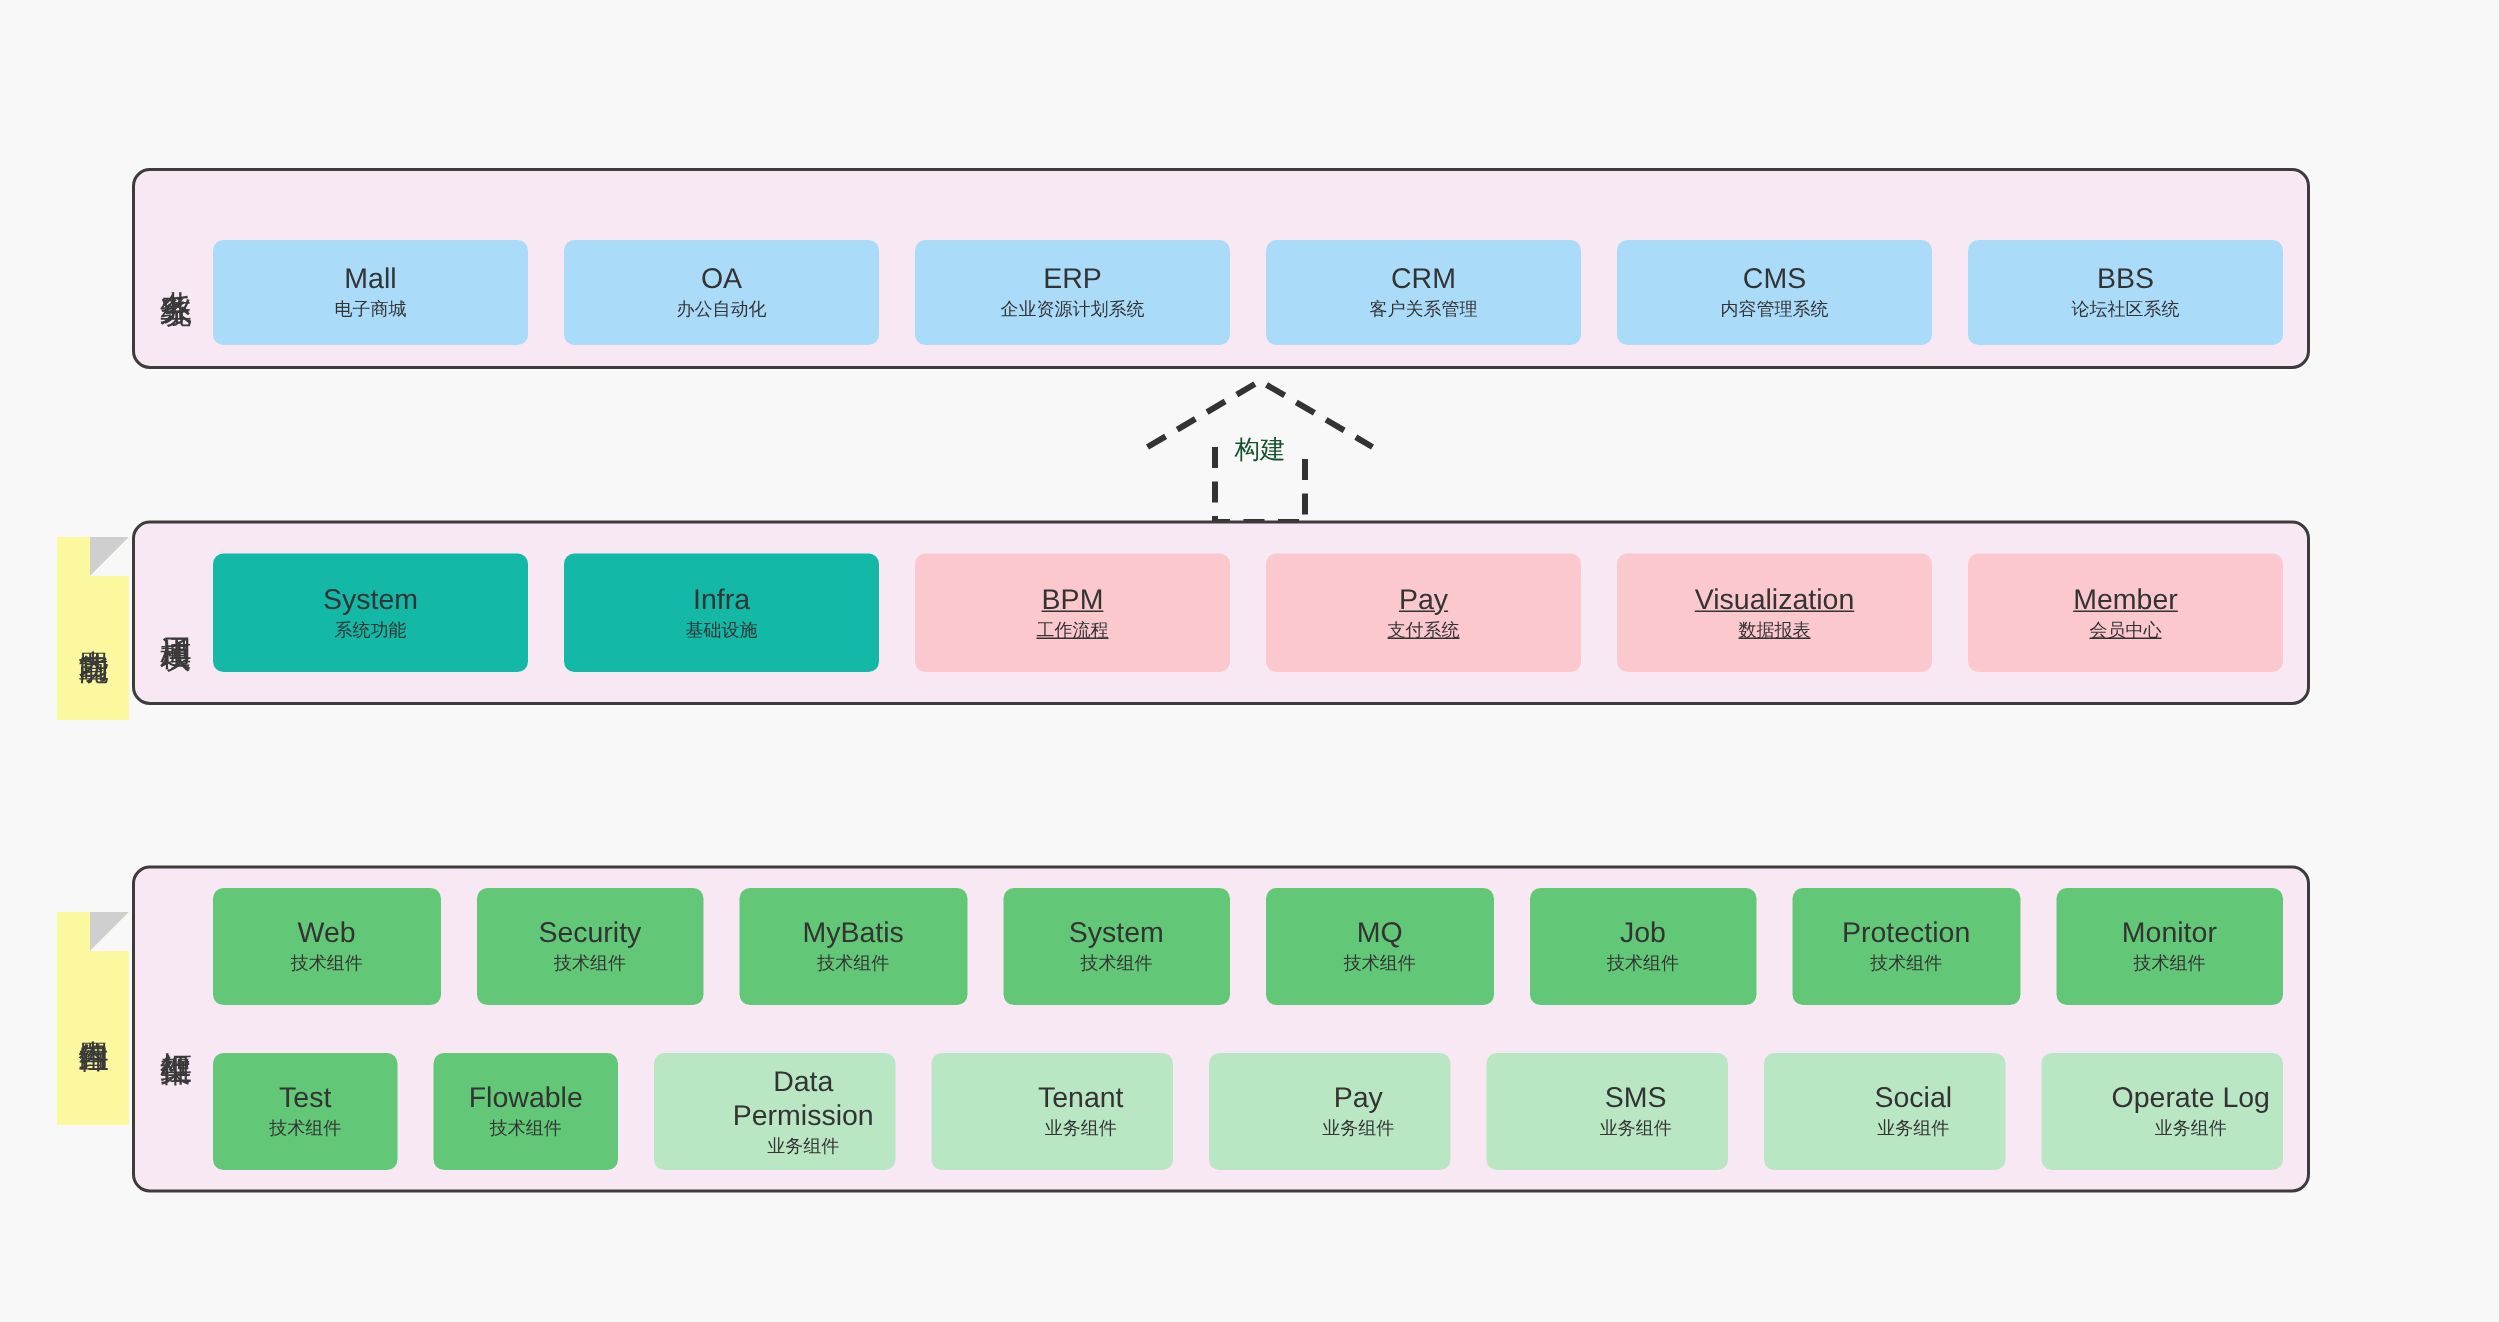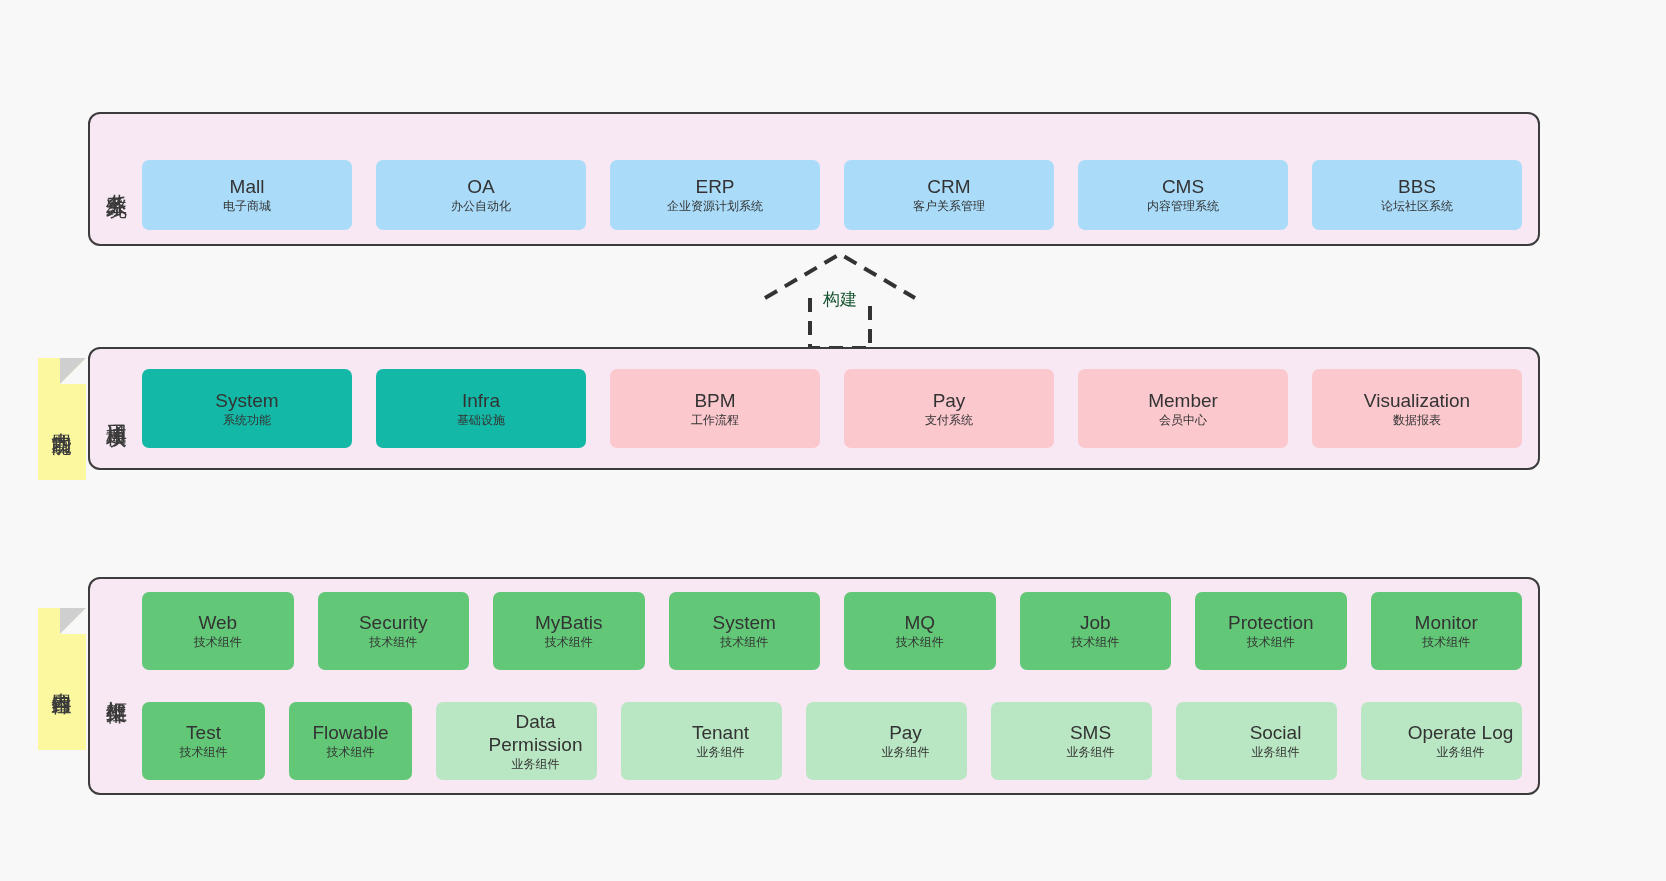--- a/index.html
+++ b/index.html
@@ -76,21 +76,21 @@
   .card .t1 {
     font-size: 19px;
     color: #333333;
   }
   .card .t2 {
     font-size: 12px;
     color: #333333;
   }
   .c-blue      { background: #aadcfa; margin-top: 31px; }
   .c-red       { background: #14b8a6; }
-  .c-pink      { background: #fbc8ce; }
+  .c-pink      { background: #fbc8ce; text-decoration: underline; }
   .c-green     { background: #62c878; }
   .c-lightgreen{ background: #b9e6c3; padding-left: 42px; }
 
   
   #layer-business {
     left: 88px;  top: 112px;  width: 1452px;  height: 134px;
   }
   #layer-business .row .card { height: 70px; }
 
   
@@ -228,26 +228,26 @@
         </div>
         <div class="card c-pink">
           <span class="t1">BPM</span>
           <span class="t2">工作流程</span>
         </div>
         <div class="card c-pink">
           <span class="t1">Pay</span>
           <span class="t2">支付系统</span>
         </div>
         <div class="card c-pink">
+          <span class="t1">Visualization</span>
+          <span class="t2">数据报表</span>
+        </div>
+        <div class="card c-pink">
           <span class="t1">Member</span>
           <span class="t2">会员中心</span>
-        </div>
-        <div class="card c-pink">
-          <span class="t1">Visualization</span>
-          <span class="t2">数据报表</span>
         </div>
       </div>
     </div>
   </div>
 
 
   <div class="note" id="note-framework">
     <span>内置组件</span>
   </div>
 

